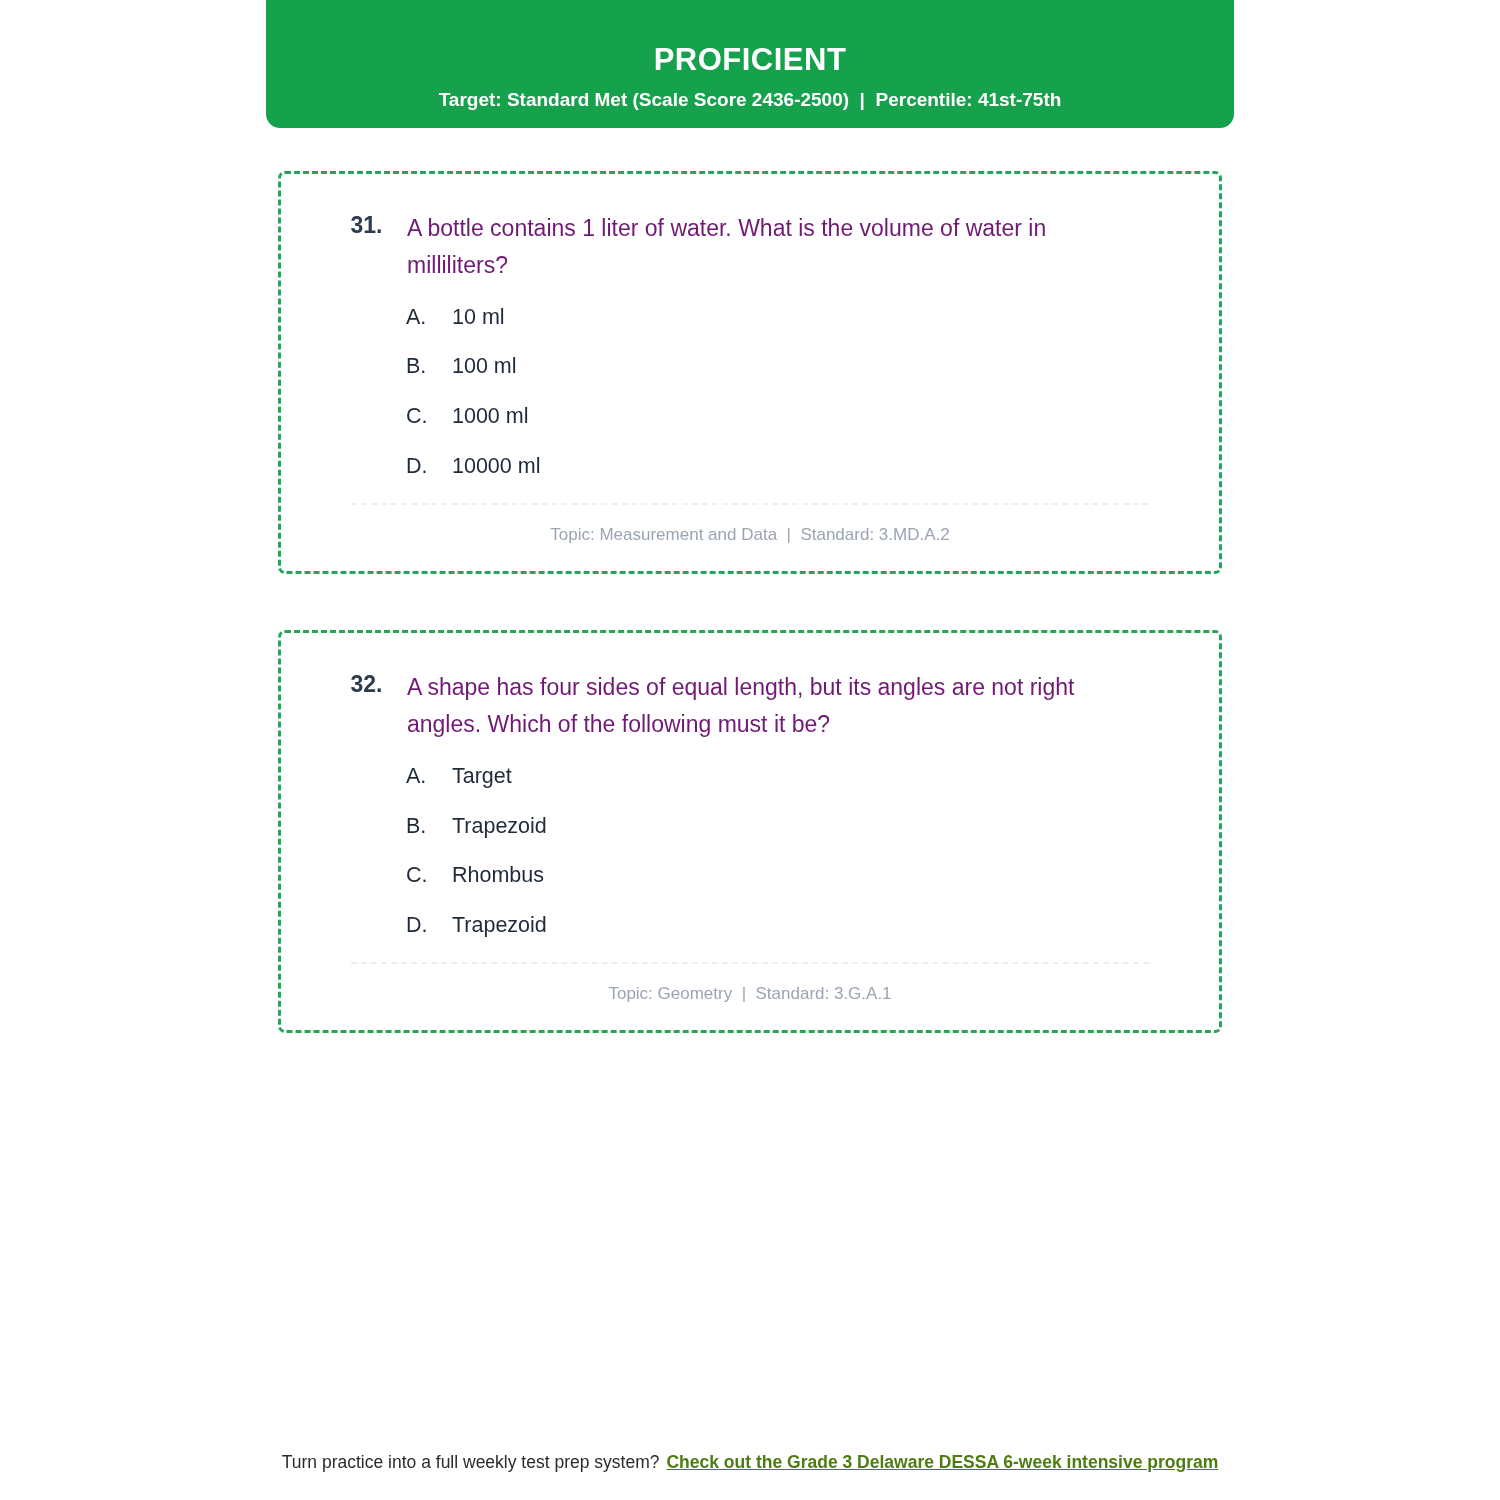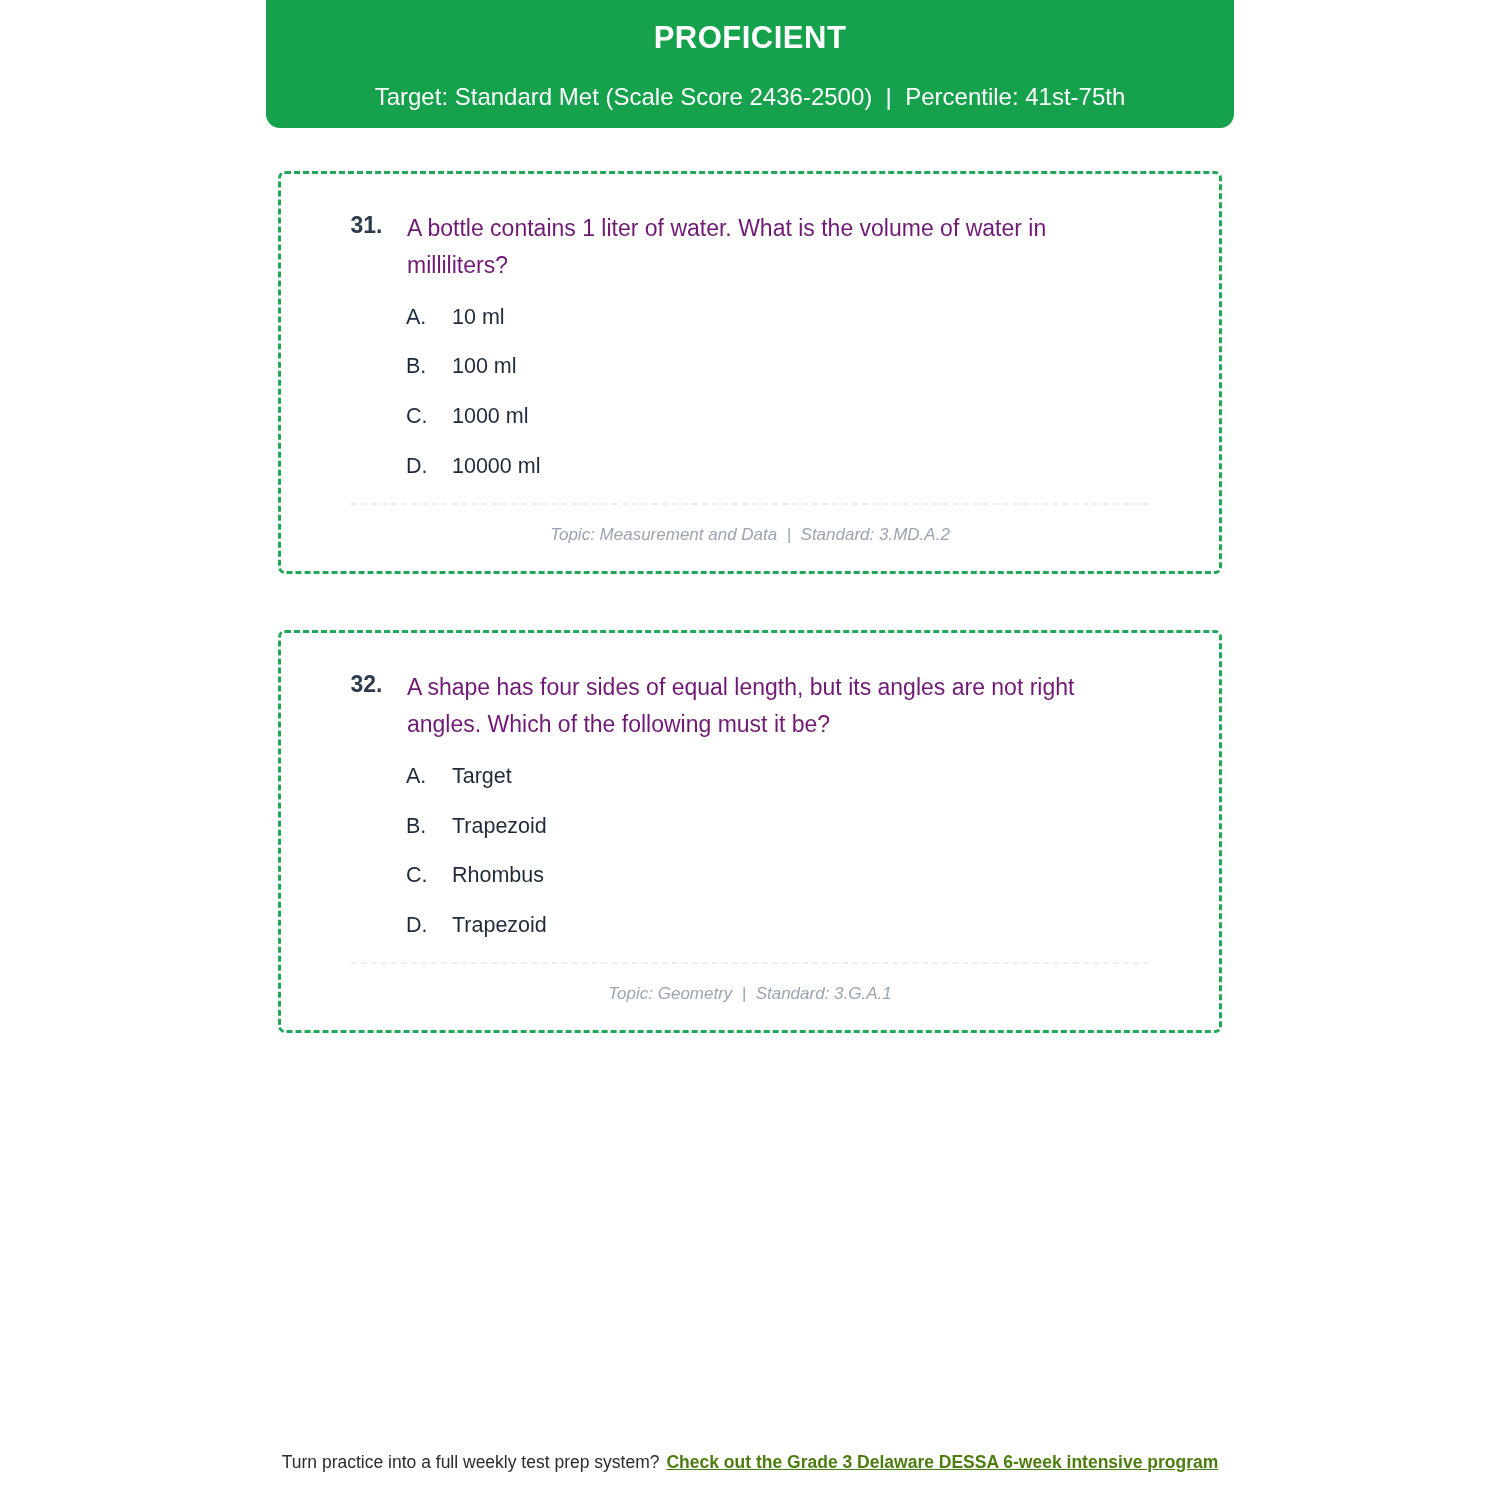--- a/index.html
+++ b/index.html
@@ -37,26 +37,26 @@
     align-items: center;
     justify-content: flex-end;
     padding-bottom: 16px;
     color: #ffffff;
   }
   .level-title {
     font-size: 31px;
     font-weight: bold;
     letter-spacing: 0.5px;
     line-height: 1.1;
-    margin-bottom: 28px;
+    margin-bottom: 12px;
     text-align: center;
   }
   .level-subtitle {
-    font-size: 24px;
-    font-weight: normal;
+    font-size: 19px;
+    font-weight: bold;
     line-height: 1.2;
     white-space: pre;
   }
 
   
   .questions {
     position: absolute;
     left: 278px;
     top: 171px;
     width: 944px;
@@ -115,21 +115,20 @@
     border-top: 2px dashed #eceef2;
     margin: 18px 30px 0 30px;
   }
   .q-meta {
     text-align: center;
     font-size: 17px;
     color: #9aa4b2;
     padding-top: 20px;
     padding-bottom: 4px;
     white-space: pre;
-    font-style: italic;
   }
 
   
   .page-footer {
     position: absolute;
     left: 0;
     top: 1452px;
     width: 1500px;
     text-align: center;
     font-size: 17.5px;

